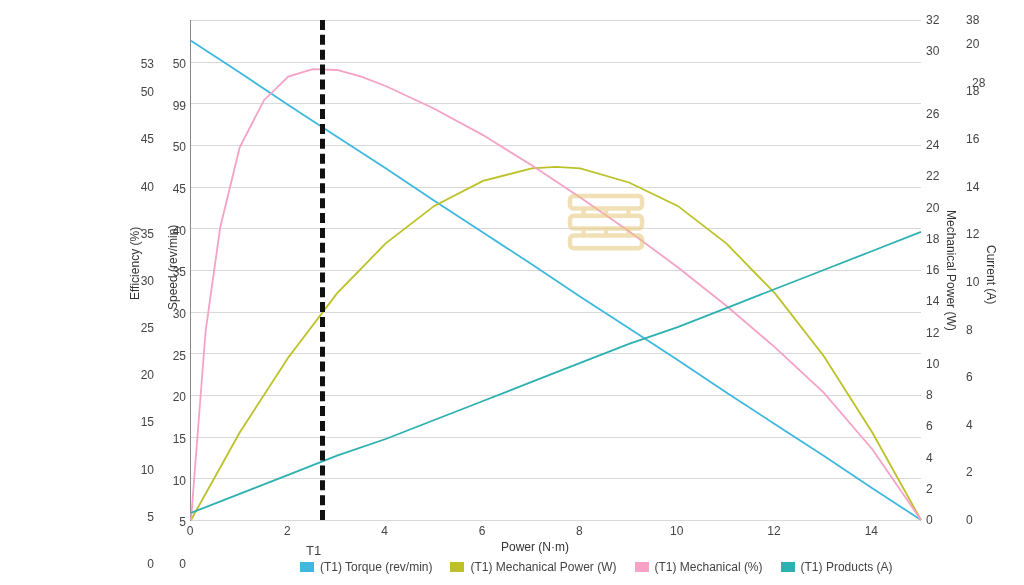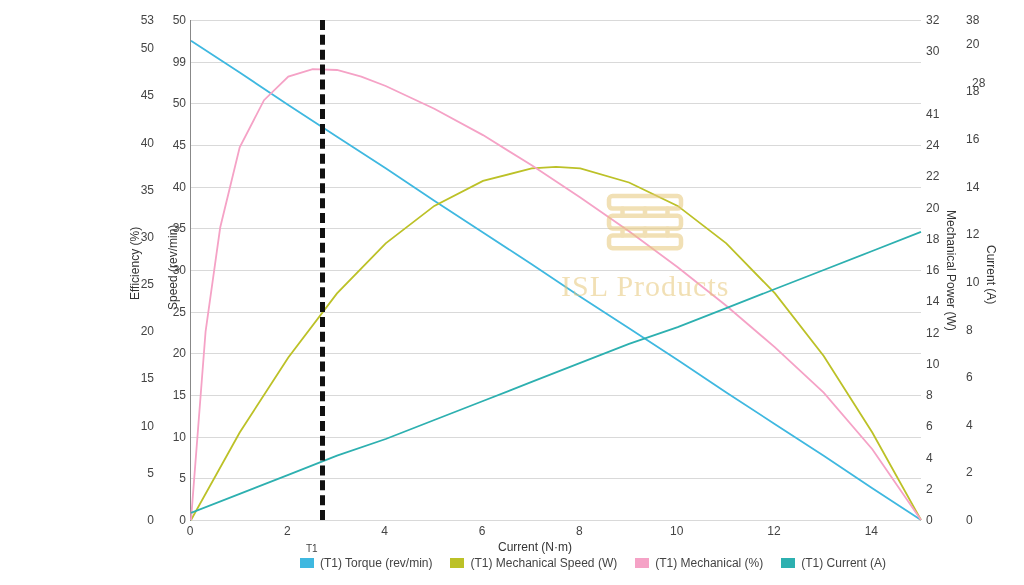--- a/index.html
+++ b/index.html
@@ -55,21 +55,21 @@
     width: 5px;
     border-left: 5px dashed #111;
   }
 
   
   .tick {
     position: absolute;
     font-size: 12px;
     color: #444;
   }
-  .tick.left { text-align: right; }
+  .tick.left { text-align: right; margin-top: 44px; }
   .tick.right{ text-align: left; }
   .tick.bot  { text-align: center; transform: translateX(-50%); }
 
   
   .axis-title {
     position: absolute;
     font-size: 12px;
     color: #333;
     white-space: nowrap;
   }
@@ -85,21 +85,21 @@
   
   .legend {
     position: absolute;
     left: 300px;
     top: 543px;
     width: 620px;
     font-size: 12px;
     color: #444;
   }
   .legend .legend-title {
-    font-size: 10px;
+    font-size: 13px;
     margin-left: 6px;
   }
   .legend .items {
     display: flex;
     flex-wrap: wrap;
     gap: 18px;
     margin-top: 2px;
   }
   .legend .item {
     display: flex;
@@ -174,25 +174,24 @@
             <rect x="10" y="49" width="80" height="14" rx="4"></rect>
             <line x1="25" y1="19" x2="25" y2="27"></line>
             <line x1="50" y1="19" x2="50" y2="27"></line>
             <line x1="75" y1="19" x2="75" y2="27"></line>
             <line x1="25" y1="41" x2="25" y2="49"></line>
             <line x1="50" y1="41" x2="50" y2="49"></line>
             <line x1="75" y1="41" x2="75" y2="49"></line>
           </g>
         </svg>
       </div>
-      <div class="wm-line1">ISL Products</div>
     </div>
   </div>
 
-  <div class="axis-title" style="left:535px; top:540px; transform:translateX(-50%);">Current (N·m)</div>
+  <div class="axis-title" style="left:535px; top:540px; transform:translateX(-50%);">Power (N·m)</div>
 
   <div class="axis-title v" style="left:128px; top:300px;">Efficiency (%)</div>
   <div class="axis-title v" style="left:166px; top:310px;">Speed (rev/min)</div>
   <div class="axis-title vr" style="left:958px; top:210px;">Mechanical Power (W)</div>
   <div class="axis-title vr" style="left:998px; top:245px;">Current (A)</div>
 
   <div id="ticks">
       <div class="tick bot" style="left: 190px; top: 524px;">0</div>
       <div class="tick bot" style="left: 287.333px; top: 524px;">2</div>
       <div class="tick bot" style="left: 384.667px; top: 524px;">4</div>
@@ -232,21 +231,21 @@
       <div class="tick right" style="left: 926px; top: 419.25px; width: 24px;">6</div>
       <div class="tick right" style="left: 926px; top: 388px; width: 24px;">8</div>
       <div class="tick right" style="left: 926px; top: 356.75px; width: 24px;">10</div>
       <div class="tick right" style="left: 926px; top: 325.5px; width: 24px;">12</div>
       <div class="tick right" style="left: 926px; top: 294.25px; width: 24px;">14</div>
       <div class="tick right" style="left: 926px; top: 263px; width: 24px;">16</div>
       <div class="tick right" style="left: 926px; top: 231.75px; width: 24px;">18</div>
       <div class="tick right" style="left: 926px; top: 200.5px; width: 24px;">20</div>
       <div class="tick right" style="left: 926px; top: 169.25px; width: 24px;">22</div>
       <div class="tick right" style="left: 926px; top: 138px; width: 24px;">24</div>
-      <div class="tick right" style="left: 926px; top: 106.75px; width: 24px;">41</div>
+      <div class="tick right" style="left: 926px; top: 106.75px; width: 24px;">26</div>
       <div class="tick right" style="left: 972px; top: 75.5px; width: 24px;">28</div>
       <div class="tick right" style="left: 926px; top: 44.25px; width: 24px;">30</div>
       <div class="tick right" style="left: 926px; top: 13px; width: 24px;">32</div>
       <div class="tick right" style="left: 966px; top: 513px; width: 24px;">0</div>
       <div class="tick right" style="left: 966px; top: 465.381px; width: 24px;">2</div>
       <div class="tick right" style="left: 966px; top: 417.762px; width: 24px;">4</div>
       <div class="tick right" style="left: 966px; top: 370.143px; width: 24px;">6</div>
       <div class="tick right" style="left: 966px; top: 322.524px; width: 24px;">8</div>
       <div class="tick right" style="left: 966px; top: 274.905px; width: 24px;">10</div>
       <div class="tick right" style="left: 966px; top: 227.286px; width: 24px;">12</div>
@@ -259,26 +258,26 @@
 
   <div class="legend">
     <div class="legend-title">T1</div>
     <div class="items">
       <div class="item">
         <span class="swatch speed"></span>
         <span>(T1) Torque (rev/min)</span>
       </div>
       <div class="item">
         <span class="swatch power"></span>
-        <span>(T1) Mechanical Speed (W)</span>
+        <span>(T1) Mechanical Power (W)</span>
       </div>
       <div class="item">
         <span class="swatch eff"></span>
         <span>(T1) Mechanical (%)</span>
       </div>
       <div class="item">
         <span class="swatch curr"></span>
-        <span>(T1) Current (A)</span>
+        <span>(T1) Products (A)</span>
       </div>
     </div>
   </div>
 
 </div>
 
 </body></html>

